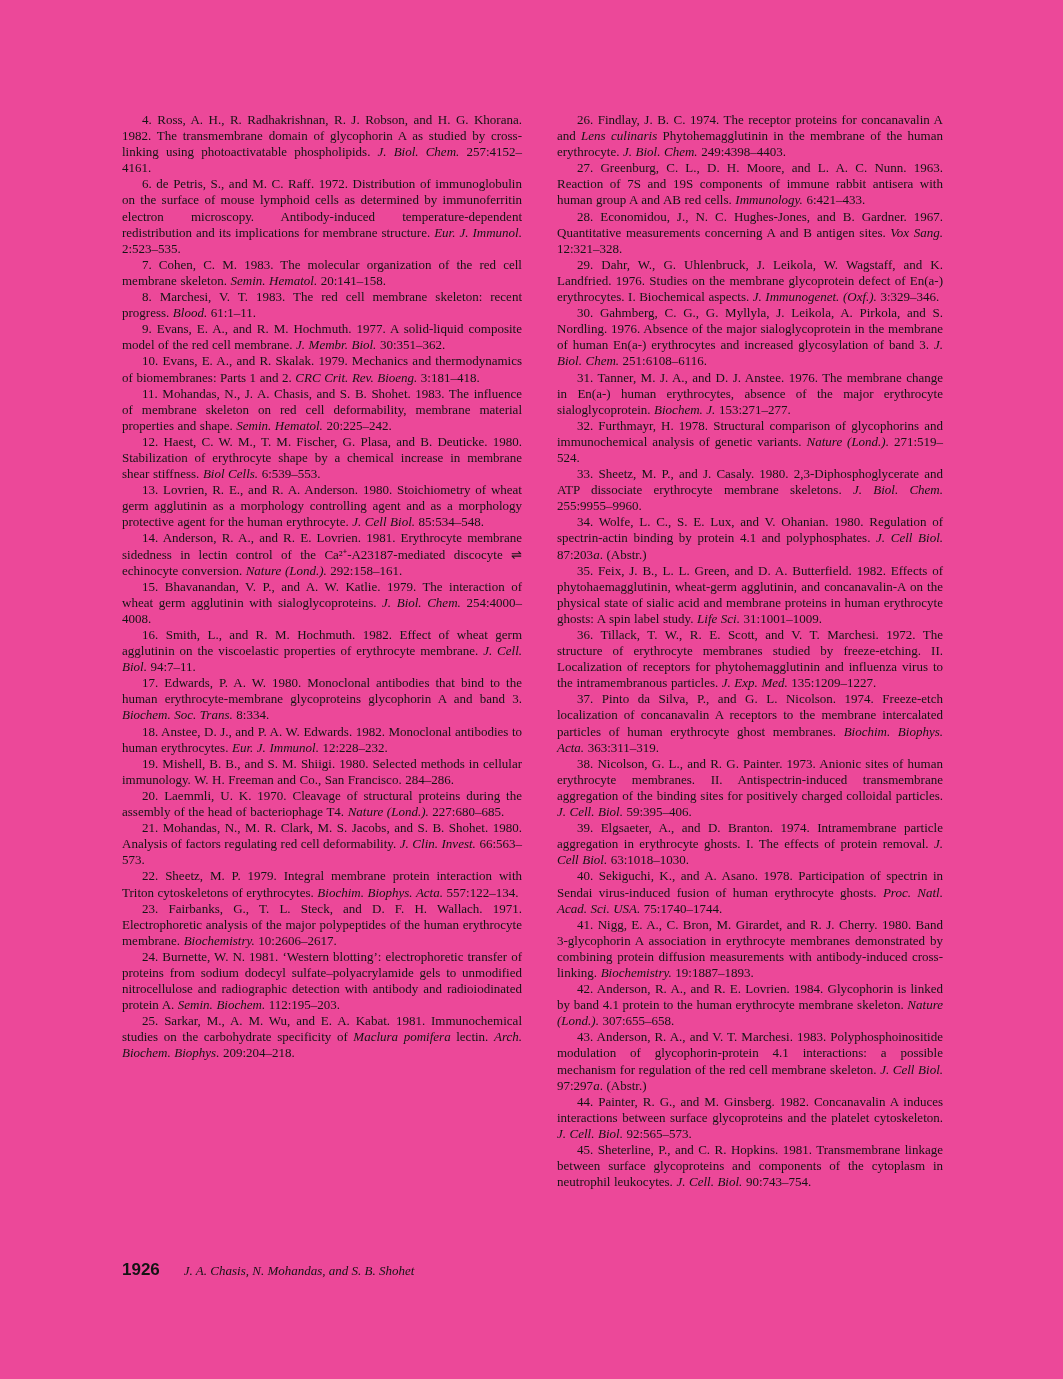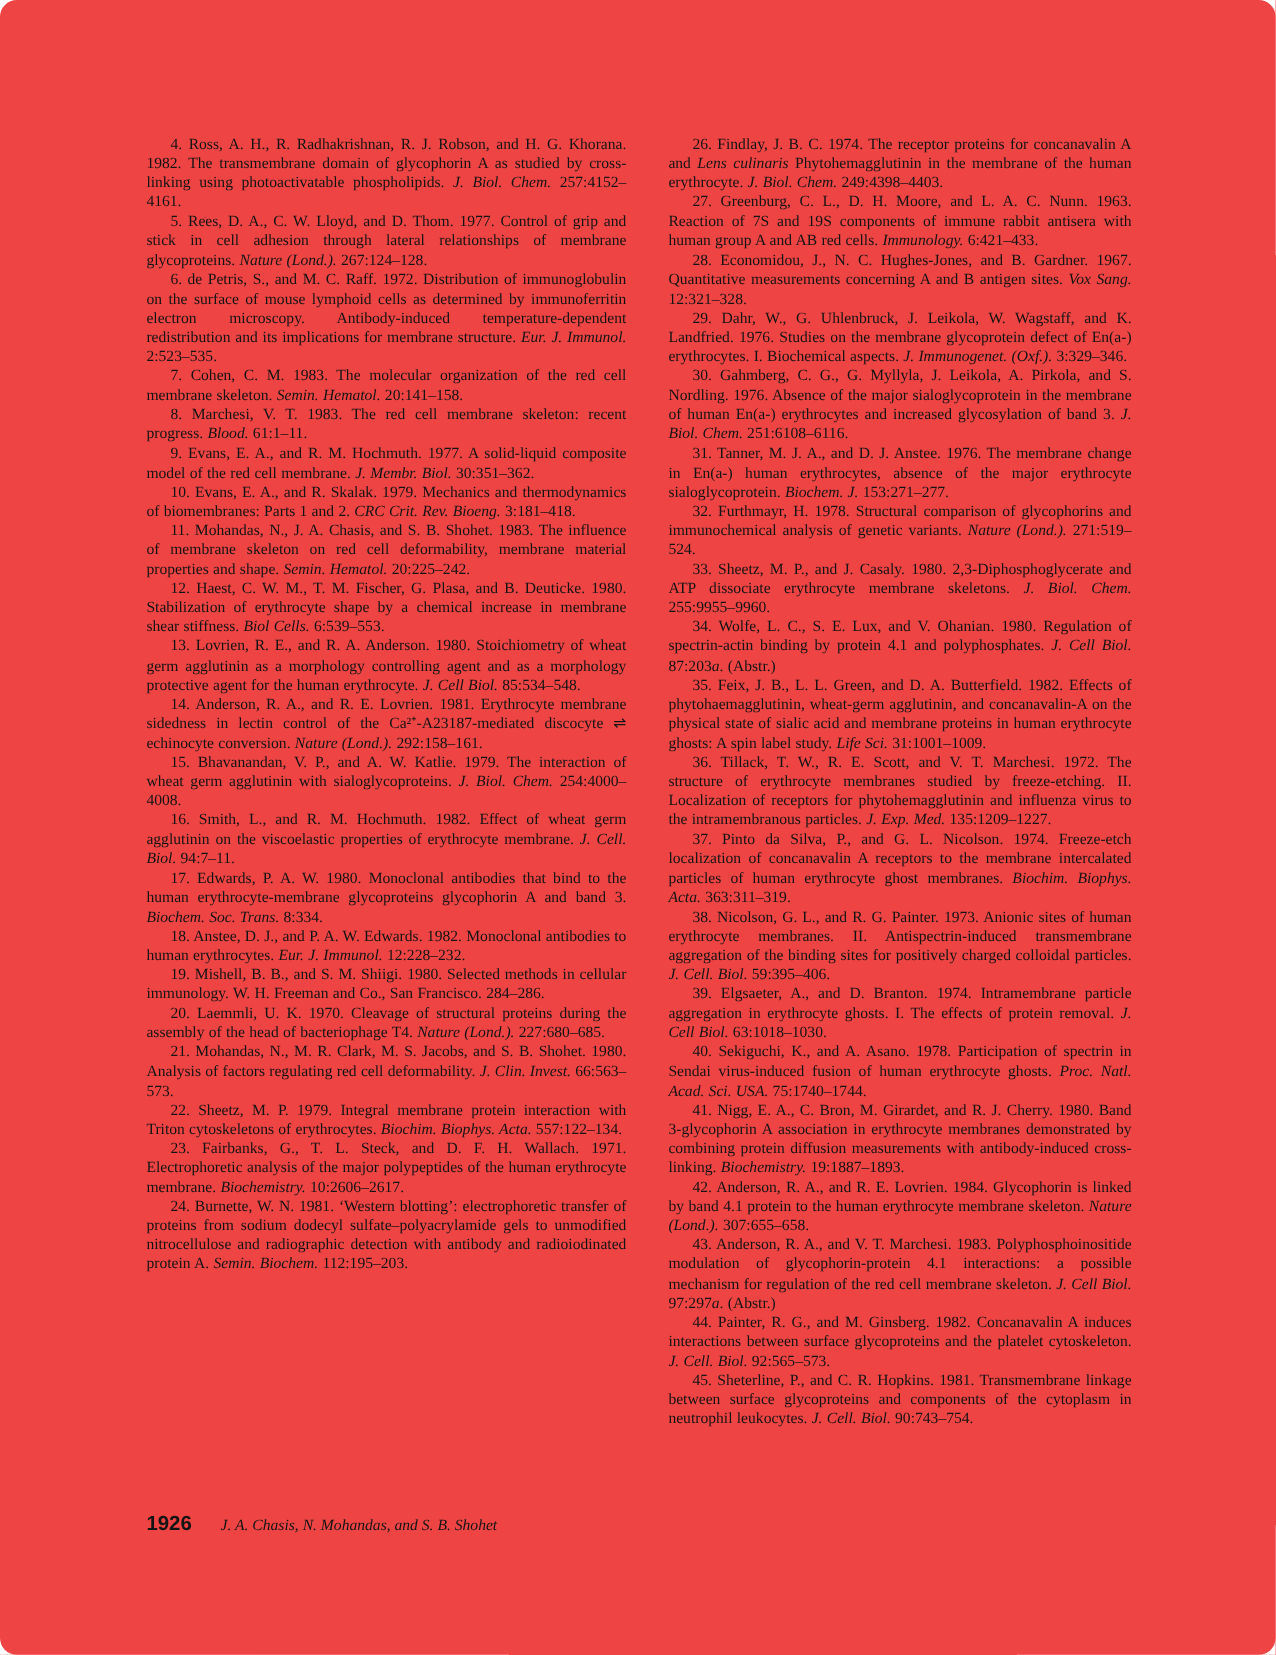--- a/index.html
+++ b/index.html
@@ -8,22 +8,21 @@
     height: 1379px;
     background: #ffffff;
     position: relative;
     font-family: "Liberation Serif", serif;
     color: #141414;
     overflow: hidden;
   }
   .page {
     position: absolute;
     inset: 0;
-    background: #ef4444;
-    border-radius: 14px;
+    background: #ec4899;
   }
   .columns {
     position: absolute;
     top: 112px;
     left: 122px;
     display: flex;
     gap: 35px;
   }
   .col { width: 400px; }
   .col.right { width: 386px; }
@@ -53,40 +52,40 @@
     margin-left: 24px;
   }
 </style>
 </head>
 <body>
 
 <div class="page">
   <div class="columns">
     <div class="col left">
         <p class="reference">4. Ross, A. H., R. Radhakrishnan, R. J. Robson, and H. G. Khorana. 1982. The transmembrane domain of glycophorin A as studied by cross-linking using photoactivatable phospholipids. <em>J. Biol. Chem.</em> 257:4152–4161.</p>
-        <p class="reference">5. Rees, D. A., C. W. Lloyd, and D. Thom. 1977. Control of grip and stick in cell adhesion through lateral relationships of membrane glycoproteins. <em>Nature (Lond.).</em> 267:124–128.</p>
         <p class="reference">6. de Petris, S., and M. C. Raff. 1972. Distribution of immunoglobulin on the surface of mouse lymphoid cells as determined by immunoferritin electron microscopy. Antibody-induced temperature-dependent redistribution and its implications for membrane structure. <em>Eur. J. Immunol.</em> 2:523–535.</p>
         <p class="reference">7. Cohen, C. M. 1983. The molecular organization of the red cell membrane skeleton. <em>Semin. Hematol.</em> 20:141–158.</p>
         <p class="reference">8. Marchesi, V. T. 1983. The red cell membrane skeleton: recent progress. <em>Blood.</em> 61:1–11.</p>
         <p class="reference">9. Evans, E. A., and R. M. Hochmuth. 1977. A solid-liquid composite model of the red cell membrane. <em>J. Membr. Biol.</em> 30:351–362.</p>
         <p class="reference">10. Evans, E. A., and R. Skalak. 1979. Mechanics and thermodynamics of biomembranes: Parts 1 and 2. <em>CRC Crit. Rev. Bioeng.</em> 3:181–418.</p>
         <p class="reference">11. Mohandas, N., J. A. Chasis, and S. B. Shohet. 1983. The influence of membrane skeleton on red cell deformability, membrane material properties and shape. <em>Semin. Hematol.</em> 20:225–242.</p>
         <p class="reference">12. Haest, C. W. M., T. M. Fischer, G. Plasa, and B. Deuticke. 1980. Stabilization of erythrocyte shape by a chemical increase in membrane shear stiffness. <em>Biol Cells.</em> 6:539–553.</p>
         <p class="reference">13. Lovrien, R. E., and R. A. Anderson. 1980. Stoichiometry of wheat germ agglutinin as a morphology controlling agent and as a morphology protective agent for the human erythrocyte. <em>J. Cell Biol.</em> 85:534–548.</p>
         <p class="reference">14. Anderson, R. A., and R. E. Lovrien. 1981. Erythrocyte membrane sidedness in lectin control of the Ca²⁺-A23187-mediated discocyte ⇌ echinocyte conversion. <em>Nature (Lond.).</em> 292:158–161.</p>
         <p class="reference">15. Bhavanandan, V. P., and A. W. Katlie. 1979. The interaction of wheat germ agglutinin with sialoglycoproteins. <em>J. Biol. Chem.</em> 254:4000–4008.</p>
         <p class="reference">16. Smith, L., and R. M. Hochmuth. 1982. Effect of wheat germ agglutinin on the viscoelastic properties of erythrocyte membrane. <em>J. Cell. Biol.</em> 94:7–11.</p>
         <p class="reference">17. Edwards, P. A. W. 1980. Monoclonal antibodies that bind to the human erythrocyte-membrane glycoproteins glycophorin A and band 3. <em>Biochem. Soc. Trans.</em> 8:334.</p>
         <p class="reference">18. Anstee, D. J., and P. A. W. Edwards. 1982. Monoclonal antibodies to human erythrocytes. <em>Eur. J. Immunol.</em> 12:228–232.</p>
         <p class="reference">19. Mishell, B. B., and S. M. Shiigi. 1980. Selected methods in cellular immunology. W. H. Freeman and Co., San Francisco. 284–286.</p>
         <p class="reference">20. Laemmli, U. K. 1970. Cleavage of structural proteins during the assembly of the head of bacteriophage T4. <em>Nature (Lond.).</em> 227:680–685.</p>
         <p class="reference">21. Mohandas, N., M. R. Clark, M. S. Jacobs, and S. B. Shohet. 1980. Analysis of factors regulating red cell deformability. <em>J. Clin. Invest.</em> 66:563–573.</p>
         <p class="reference">22. Sheetz, M. P. 1979. Integral membrane protein interaction with Triton cytoskeletons of erythrocytes. <em>Biochim. Biophys. Acta.</em> 557:122–134.</p>
         <p class="reference">23. Fairbanks, G., T. L. Steck, and D. F. H. Wallach. 1971. Electrophoretic analysis of the major polypeptides of the human erythrocyte membrane. <em>Biochemistry.</em> 10:2606–2617.</p>
         <p class="reference">24. Burnette, W. N. 1981. ‘Western blotting’: electrophoretic transfer of proteins from sodium dodecyl sulfate–polyacrylamide gels to unmodified nitrocellulose and radiographic detection with antibody and radioiodinated protein A. <em>Semin. Biochem.</em> 112:195–203.</p>
+        <p class="reference">25. Sarkar, M., A. M. Wu, and E. A. Kabat. 1981. Immunochemical studies on the carbohydrate specificity of <em>Maclura pomifera</em> lectin. <em>Arch. Biochem. Biophys.</em> 209:204–218.</p>
       </div>
     <div class="col right">
         <p class="reference">26. Findlay, J. B. C. 1974. The receptor proteins for concanavalin A and <em>Lens culinaris</em> Phytohemagglutinin in the membrane of the human erythrocyte. <em>J. Biol. Chem.</em> 249:4398–4403.</p>
         <p class="reference">27. Greenburg, C. L., D. H. Moore, and L. A. C. Nunn. 1963. Reaction of 7S and 19S components of immune rabbit antisera with human group A and AB red cells. <em>Immunology.</em> 6:421–433.</p>
         <p class="reference">28. Economidou, J., N. C. Hughes-Jones, and B. Gardner. 1967. Quantitative measurements concerning A and B antigen sites. <em>Vox Sang.</em> 12:321–328.</p>
         <p class="reference">29. Dahr, W., G. Uhlenbruck, J. Leikola, W. Wagstaff, and K. Landfried. 1976. Studies on the membrane glycoprotein defect of En(a-) erythrocytes. I. Biochemical aspects. <em>J. Immunogenet. (Oxf.).</em> 3:329–346.</p>
         <p class="reference">30. Gahmberg, C. G., G. Myllyla, J. Leikola, A. Pirkola, and S. Nordling. 1976. Absence of the major sialoglycoprotein in the membrane of human En(a-) erythrocytes and increased glycosylation of band 3. <em>J. Biol. Chem.</em> 251:6108–6116.</p>
         <p class="reference">31. Tanner, M. J. A., and D. J. Anstee. 1976. The membrane change in En(a-) human erythrocytes, absence of the major erythrocyte sialoglycoprotein. <em>Biochem. J.</em> 153:271–277.</p>
         <p class="reference">32. Furthmayr, H. 1978. Structural comparison of glycophorins and immunochemical analysis of genetic variants. <em>Nature (Lond.).</em> 271:519–524.</p>
         <p class="reference">33. Sheetz, M. P., and J. Casaly. 1980. 2,3-Diphosphoglycerate and ATP dissociate erythrocyte membrane skeletons. <em>J. Biol. Chem.</em> 255:9955–9960.</p>

